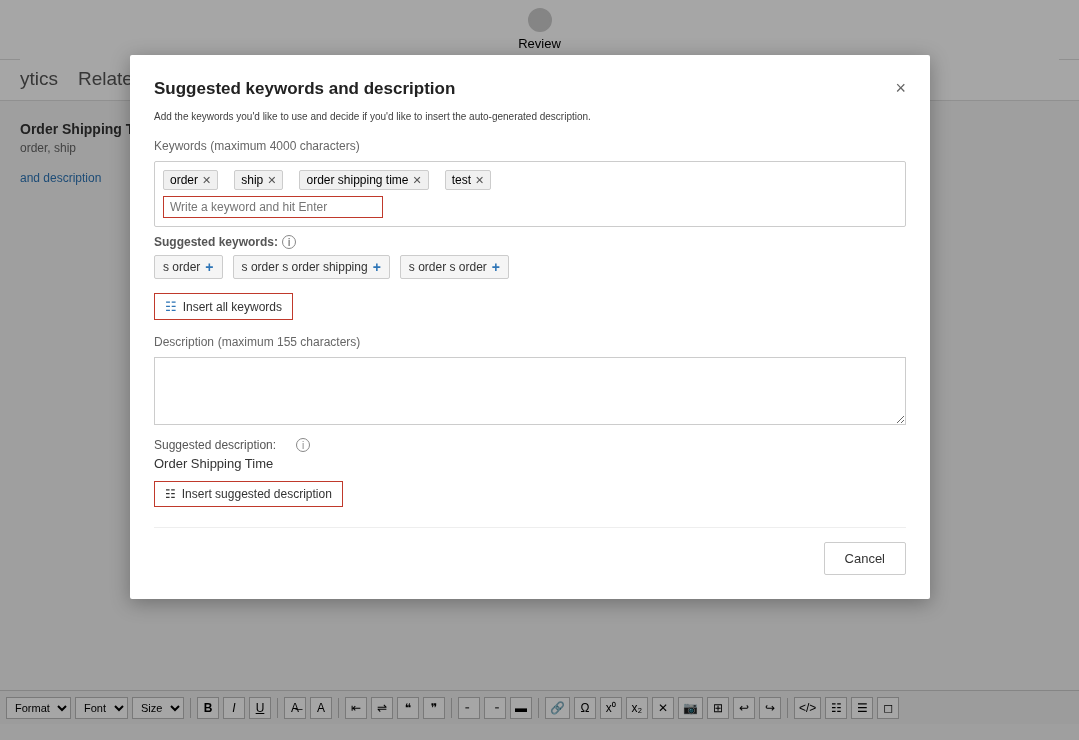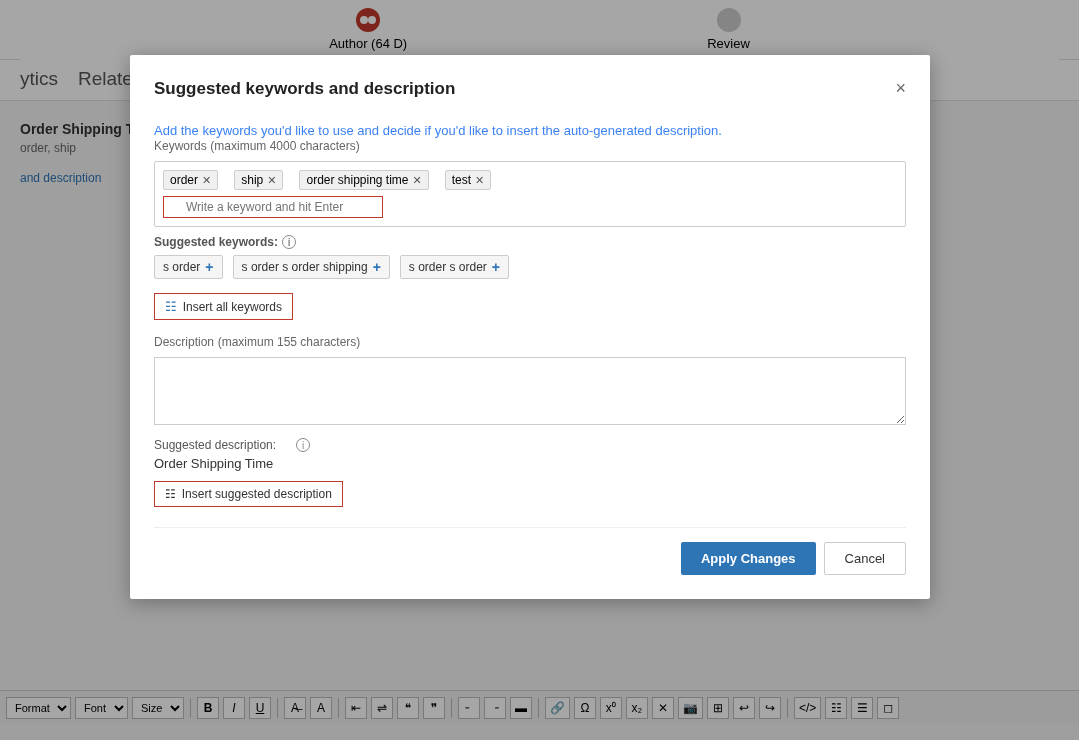--- a/index.html
+++ b/index.html
@@ -133,42 +133,43 @@
       border-radius: 2px;
       box-shadow: 0 4px 20px rgba(0,0,0,0.3);
       z-index: 20;
       padding: 24px;
     }
 
     .modal-header {
       display: flex;
       justify-content: space-between;
       align-items: flex-start;
-      margin-bottom: 24px;
+      margin-bottom: 12px;
     }
 
     .modal-title {
       font-size: 17px;
       font-weight: 600;
       color: #222;
     }
 
     .close-btn {
       background: none;
       border: none;
       font-size: 18px;
       cursor: pointer;
       color: #666;
       padding: 0;
       line-height: 1;
     }
 
     .modal-subtitle {
-      font-size: 13px;
-      color: #3b82f6;
+      font-size: 10px;
+      color: #404040;
+      margin-bottom: 16px;
     }
 
     .section-label {
       font-size: 13px;
       font-weight: bold;
       color: #333;
       margin-bottom: 8px;
     }
 
     .section-label span {
@@ -207,21 +208,21 @@
 
     .tag-x {
       cursor: pointer;
       font-size: 11px;
       color: #555;
     }
 
     .keyword-input {
       border: 1px solid #c0392b;
       outline: none;
-      padding: 3px 22px;
+      padding: 3px 6px;
       font-size: 12px;
       width: 220px;
       color: #999;
     }
 
     .suggested-label {
       font-size: 12px;
       color: #555;
       margin-bottom: 6px;
       display: flex;
@@ -401,26 +402,20 @@
       background: #bbb;
       margin: 0 2px;
     }
   </style>
 </head>
 <body>
 
 <div class="bg-page">
   <div class="bg-header">
     <div class="bg-progress">
-      <div class="progress-step">
-        <div class="progress-circle active">
-          <span style="width:8px;height:8px;background:white;border-radius:50%;display:block;"></span>
-        </div>
-        <span>Author (64 D)</span>
-      </div>
       <div class="progress-step">
         <div class="progress-circle" style="background:#ccc;border-color:#ccc;"></div>
         <span>Review</span>
       </div>
     </div>
   </div>
   <div class="bg-tabs">
     <span class="bg-tab">ytics</span>
     <span class="bg-tab">Related</span>
   </div>
@@ -510,21 +505,20 @@
   <div class="suggested-desc-text">Order Shipping Time</div>
 
   
   <button class="insert-desc-btn">
     <span class="btn-icon">☷</span>
     <span>Insert suggested description</span>
   </button>
 
   
   <div class="modal-footer">
-    <button class="btn-apply">Apply Changes</button>
     <button class="btn-cancel">Cancel</button>
   </div>
 </div>
 
 <div class="bottom-toolbar">
   <select class="toolbar-select">
     <option>Format</option>
   </select>
   <select class="toolbar-select">
     <option>Font</option>

